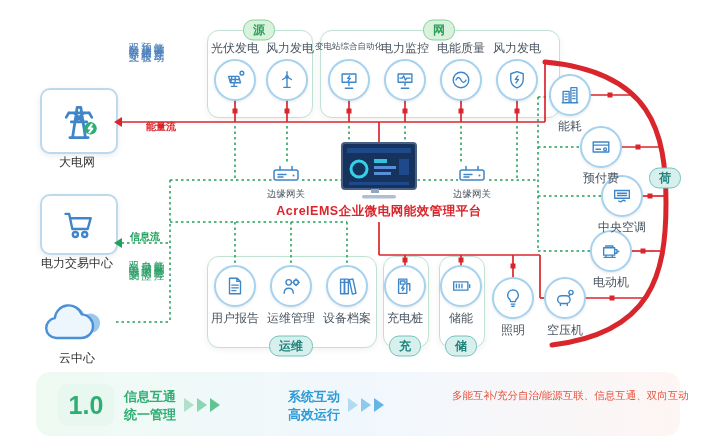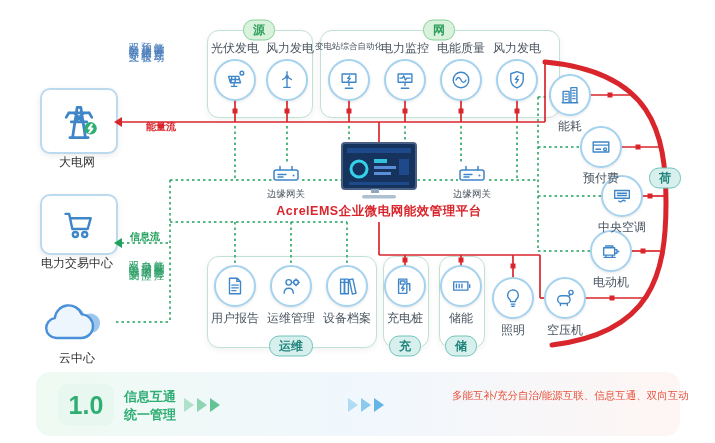--- a/index.html
+++ b/index.html
@@ -311,20 +311,24 @@
   <div class="lnum" style="left:58px;top:384px;background:#e8f7ef;color:#2fae74">1.0</div>
   <div class="ltext" style="left:124px;top:388px;color:#2fae74">
     <div>信息互通</div>
     <div>统一管理</div>
   </div>
   <div class="chev-group" style="left:184px;top:398px">
     <div class="chev" style="opacity:.45"></div>
       <div class="chev" style="opacity:.7"></div>
       <div class="chev"></div>
   </div>
+  <div class="ltext" style="left:288px;top:388px;color:#2e9bd6">
+    <div>系统互动</div>
+    <div>高效运行</div>
+  </div>
   <div class="chev-group" style="left:348px;top:398px">
     <div class="chev" style="border-left-color:#63b5e6;opacity:.45"></div>
       <div class="chev" style="border-left-color:#63b5e6;opacity:.7"></div>
       <div class="chev" style="border-left-color:#63b5e6"></div>
   </div>
   <div class="ltext" style="left:452px;top:386px;color:#e8503a">
     <div style="font-size:10.5px;font-weight:normal">多能互补/充分自治/能源互联、信息互通、双向互动</div>
   </div>
 
 </div>

